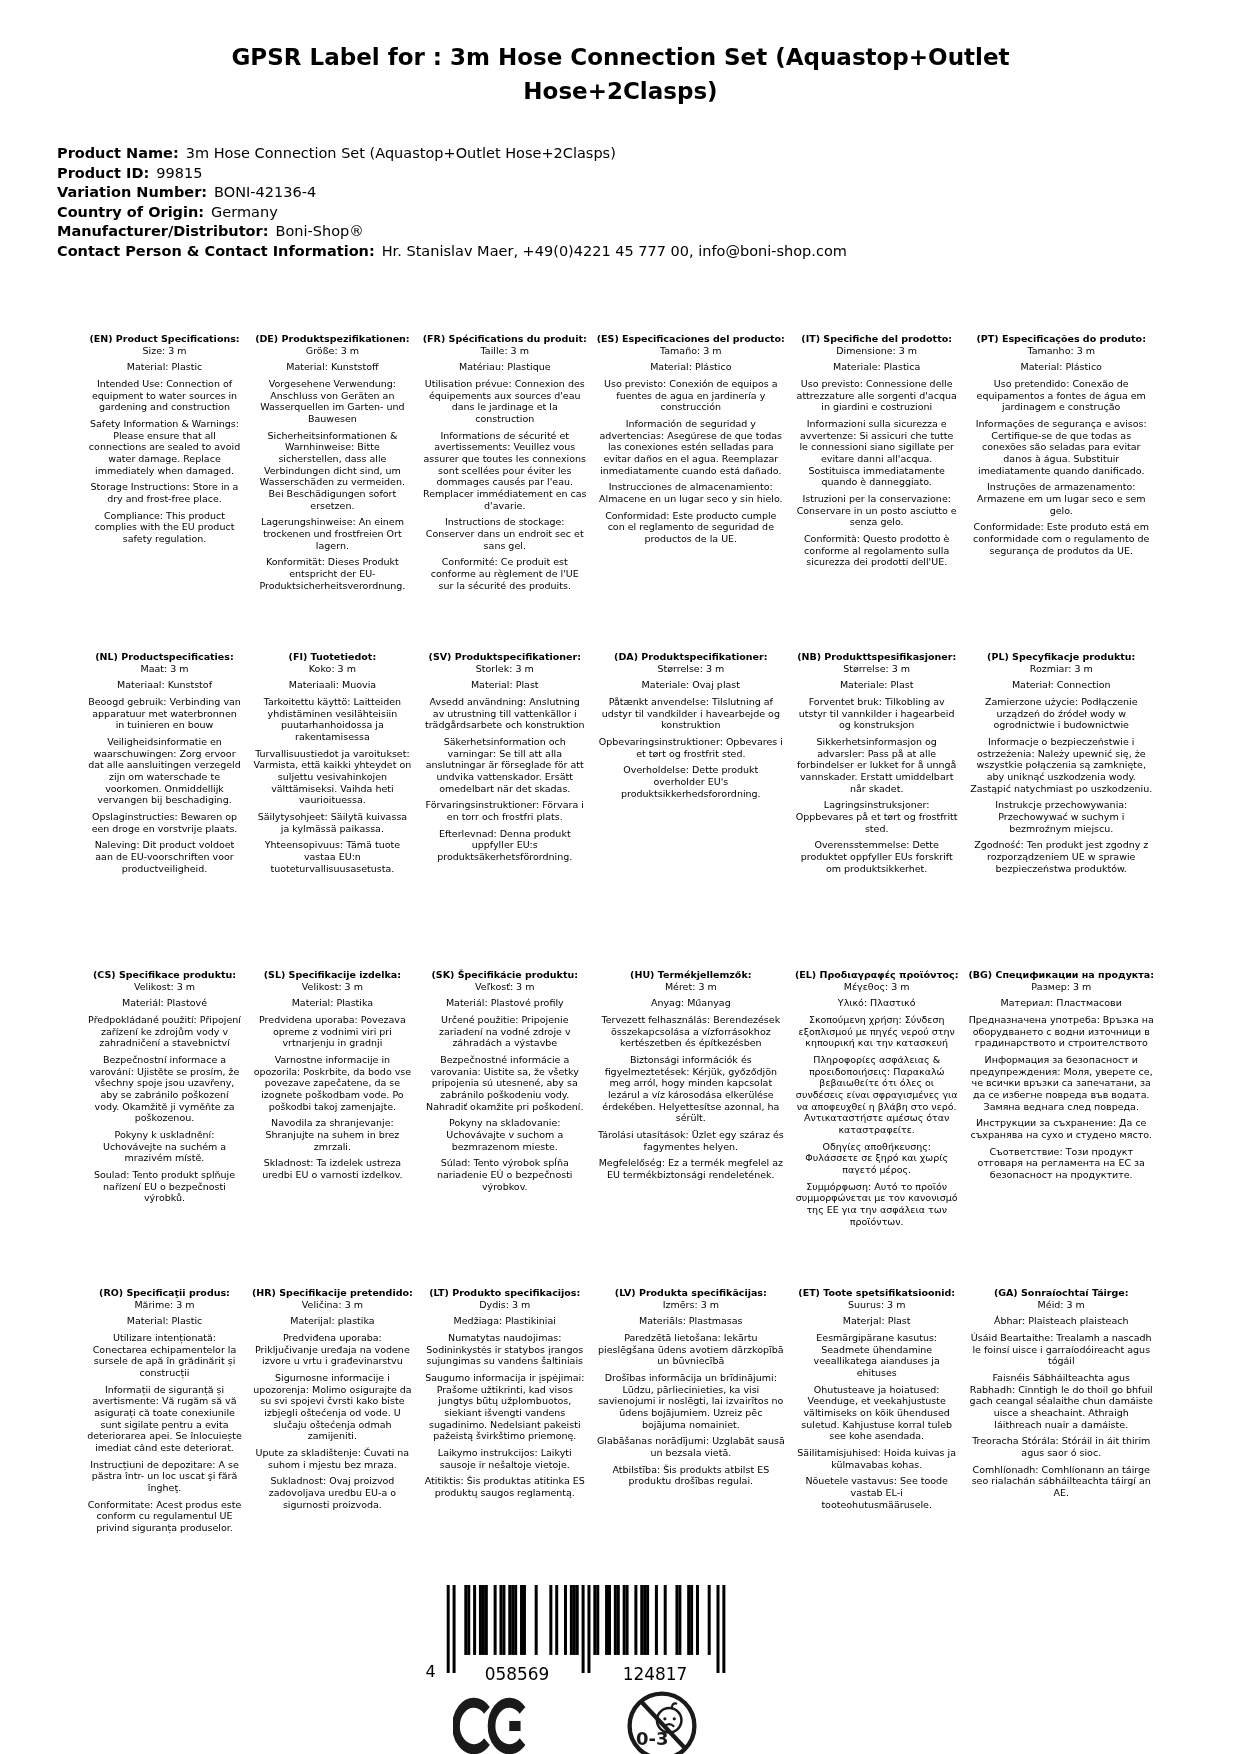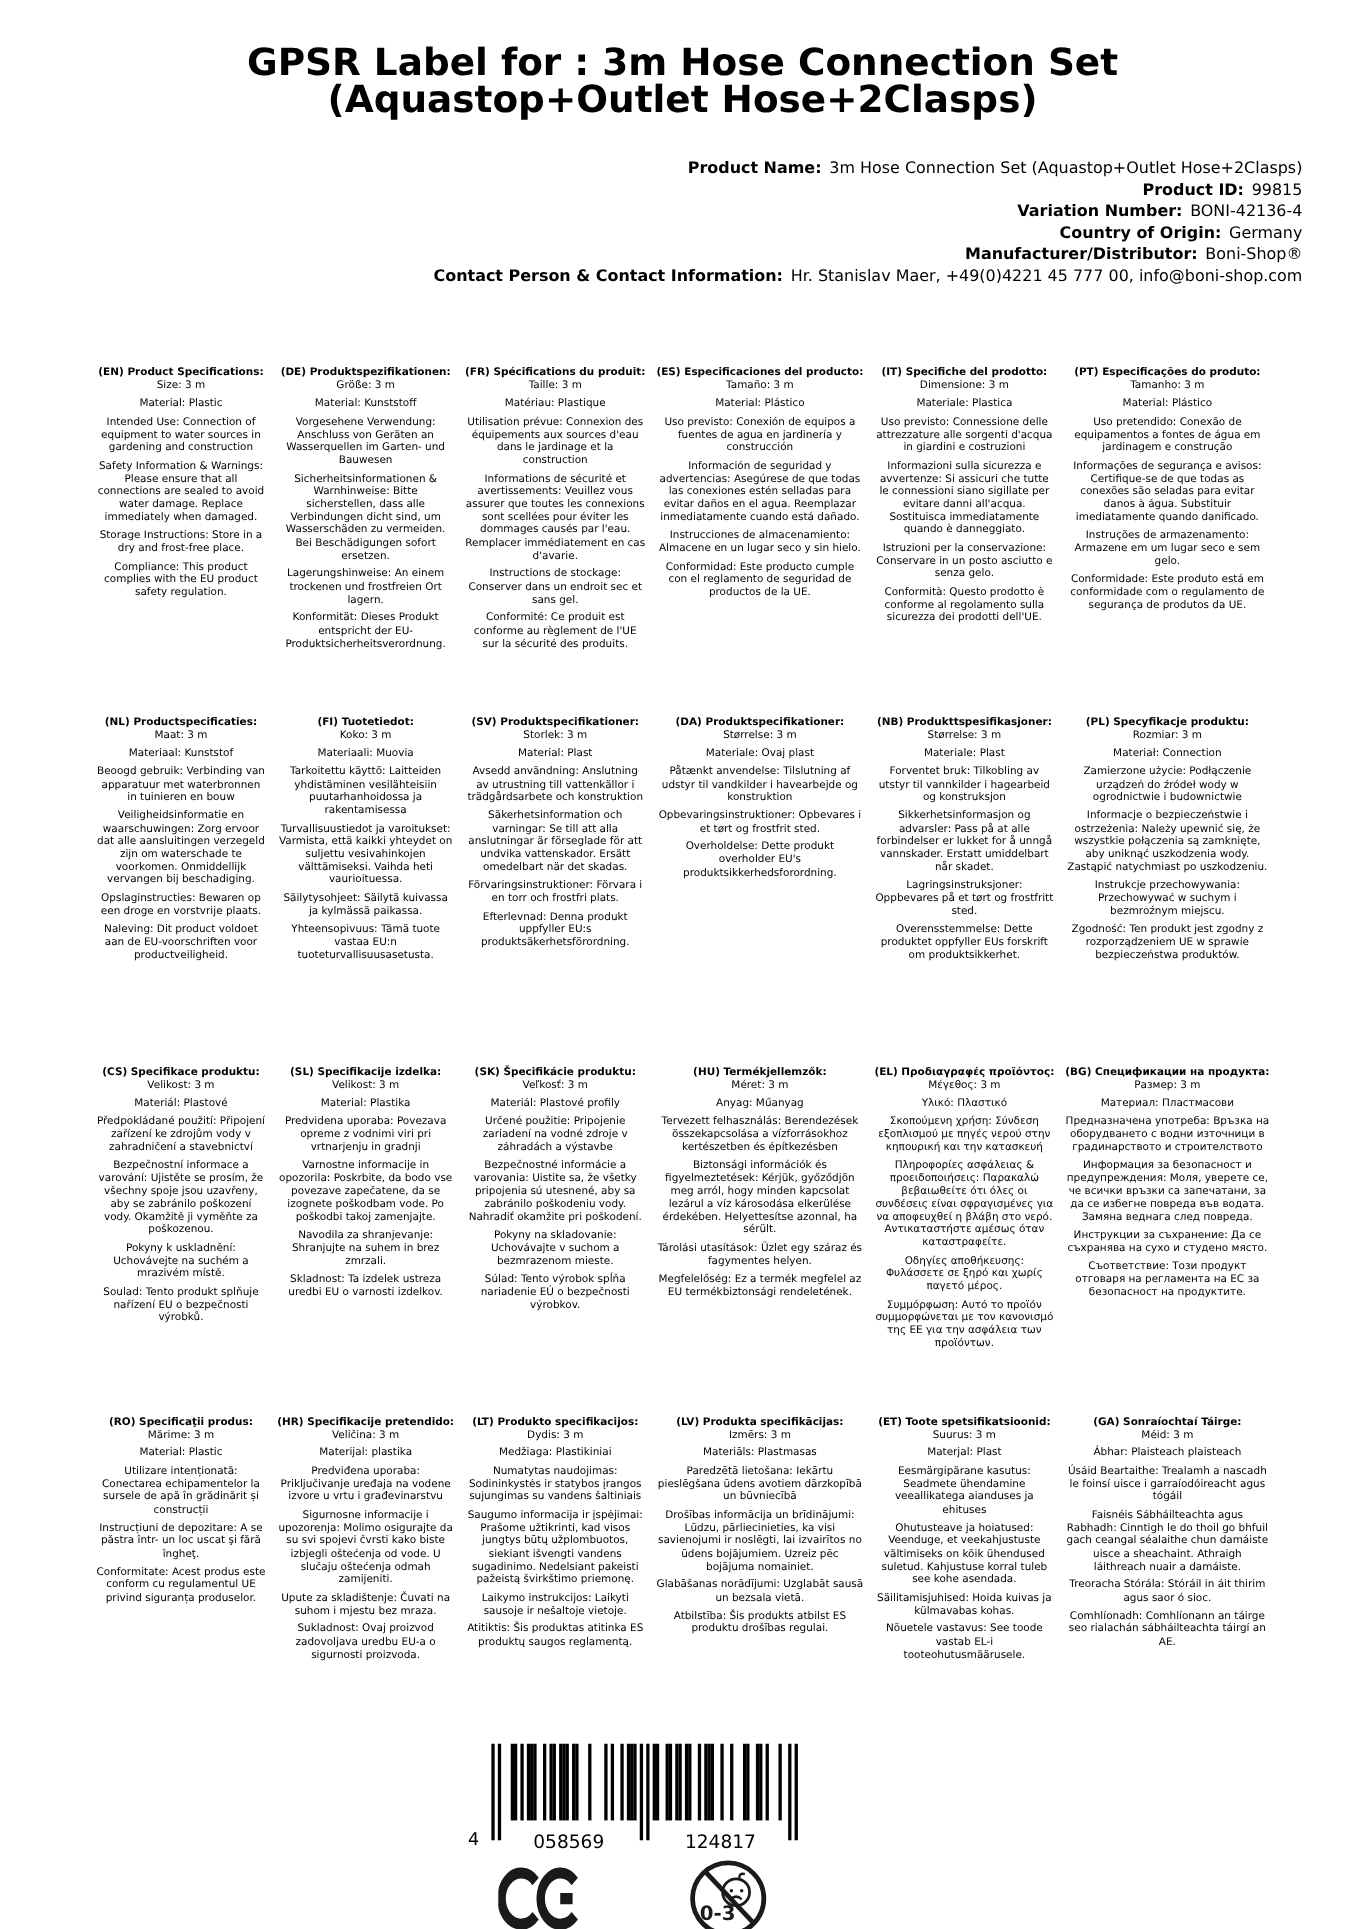--- a/index.html
+++ b/index.html
@@ -1,20 +1,20 @@
 <!DOCTYPE html>
 <html><head>
 <meta charset="utf-8">
 <style>
   html,body{margin:0;padding:0;background:#fff;}
   .page{position:relative;width:1241px;height:1754px;background:#fff;color:#000;
         font-family:"DejaVu Sans",sans-serif;overflow:hidden;}
   h1.title{margin:40px auto 0;max-width:870px;text-align:center;
-           font-size:34px;line-height:34px;font-weight:bold;}
-  .product-info{margin:36px 57px 0;font-size:14.5px;line-height:19.5px;text-align:right;}
+           font-size:23px;line-height:34px;font-weight:bold;}
+  .product-info{margin:36px 57px 0;font-size:14.5px;line-height:19.5px;}
   .product-info p{margin:0;}
   .product-info b{margin-right:7px;}
   .spec-grid{margin:72px 87px 0;display:grid;grid-template-columns:repeat(6,1fr);
              column-gap:10px;grid-template-rows:318px 318px 318px auto;
              font-size:9.5px;line-height:1.23;text-align:center;}
   .spec-cell{overflow:visible;}
   .spec-header{font-weight:bold;white-space:nowrap;margin:0;}
   .spec-line{margin:0 0 5px;overflow-wrap:break-word;}
   .footer{position:absolute;top:1585px;left:0;width:100%;
           display:flex;flex-direction:column;align-items:center;}
@@ -238,20 +238,21 @@
           <p class="spec-line">Инструкции за съхранение: Да се съхранява на сухо и студено място.</p>
           <p class="spec-line">Съответствие: Този продукт отговаря на регламента на ЕС за безопасност на продуктите.</p>
         </div>
     </div>
       <div class="spec-cell">
       <p class="spec-header">(RO) Specificaţii produs:</p>
       <div class="spec-lines">
           <p class="spec-line">Mărime: 3 m</p>
           <p class="spec-line">Material: Plastic</p>
           <p class="spec-line">Utilizare intenționată: Conectarea echipamentelor la sursele de apă în grădinărit și construcții</p>
+          <p class="spec-line">Informații de siguranță și avertismente: Vă rugăm să vă asigurați că toate conexiunile sunt sigilate pentru a evita deteriorarea apei. Se înlocuiește imediat când este deteriorat.</p>
           <p class="spec-line">Instrucțiuni de depozitare: A se păstra într- un loc uscat şi fără îngheţ.</p>
           <p class="spec-line">Conformitate: Acest produs este conform cu regulamentul UE privind siguranța produselor.</p>
         </div>
     </div>
       <div class="spec-cell">
       <p class="spec-header">(HR) Specifikacije pretendido:</p>
       <div class="spec-lines">
           <p class="spec-line">Veličina: 3 m</p>
           <p class="spec-line">Materijal: plastika</p>
           <p class="spec-line">Predviđena uporaba: Priključivanje uređaja na vodene izvore u vrtu i građevinarstvu</p>

